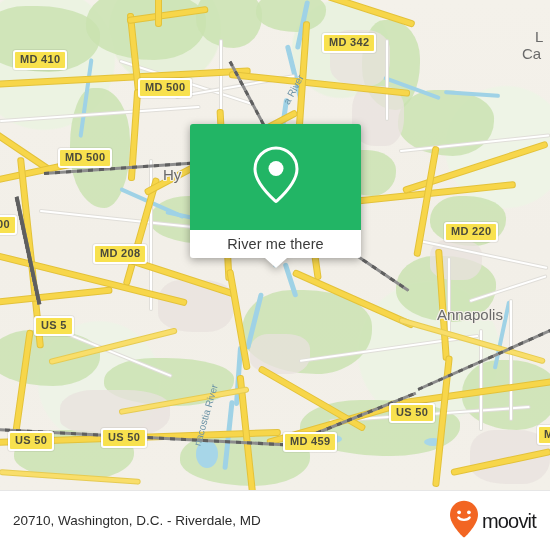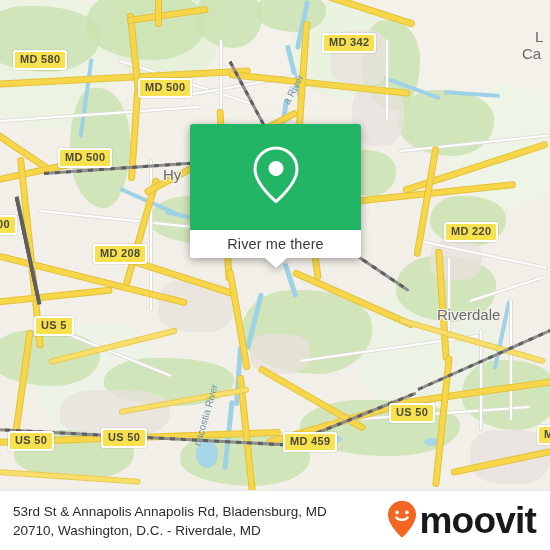--- a/index.html
+++ b/index.html
@@ -187,22 +187,22 @@
     line-height: 19px;
     max-width: 400px;
   }
   #brand {
     display: flex;
     align-items: center;
     gap: 3px;
   }
   #brand-word {
     color: #19191b;
-    font-size: 37px;
-    font-weight: bold;
+    font-size: 20px;
+    font-weight: normal;
     letter-spacing: -.8px;
     line-height: 30px;
   }
 </style>
 </head>
 <body>
 
 <div id="app">
 
   <div id="map">
@@ -314,25 +314,25 @@
     <div class="rail" style="left:226px; top:166px; width:220px; height:3px; transform:rotate(34deg);"></div>
     <div class="rail" style="left:-6px;  top:428px; width:300px; height:3px; transform:rotate(3deg);"></div>
     <div class="rail" style="left:286px; top:444px; width:140px; height:3px; transform:rotate(-22deg);"></div>
     <div class="rail" style="left:418px; top:388px; width:150px; height:3px; transform:rotate(-24deg);"></div>
     <div class="rail" style="left:230px; top:60px;  width:80px;  height:3px; transform:rotate(62deg);"></div>
 
     <div class="watername" style="left:286px; top:98px; transform:rotate(-62deg);">a River</div>
     <div class="watername" style="left:197px; top:440px; transform:rotate(-74deg);">nacostia River</div>
 
     <div class="place big" style="left:163px; top:166px;">Hy</div>
-    <div class="place big" style="left:437px; top:306px;">Riverdale</div>
+    <div class="place big" style="left:437px; top:306px;">Annapolis</div>
     <div class="place big" style="left:535px; top:28px;">L</div>
     <div class="place big" style="left:522px; top:45px;">Ca</div>
 
-    <div class="shield" style="left:13px;  top:50px;">MD 580</div>
+    <div class="shield" style="left:13px;  top:50px;">MD 410</div>
     <div class="shield" style="left:138px; top:78px;">MD 500</div>
     <div class="shield" style="left:322px; top:33px;">MD 342</div>
     <div class="shield" style="left:58px;  top:148px;">MD 500</div>
     <div class="shield" style="left:-10px; top:215px;">00</div>
     <div class="shield" style="left:93px;  top:244px;">MD 208</div>
     <div class="shield" style="left:444px; top:222px;">MD 220</div>
     <div class="shield" style="left:34px;  top:316px;">US 5</div>
     <div class="shield" style="left:8px;   top:431px;">US 50</div>
     <div class="shield" style="left:101px; top:428px;">US 50</div>
     <div class="shield" style="left:283px; top:432px;">MD 459</div>
@@ -351,21 +351,20 @@
       <div id="popup-body">
         <span id="popup-cta">River me there</span>
       </div>
       <div id="popup-tail"></div>
     </div>
 
   </div>
 
   <div id="footer">
     <div id="footer-text">
-      <div>53rd St &amp; Annapolis Annapolis Rd, Bladensburg, MD</div>
       <div>20710, Washington, D.C. - Riverdale, MD</div>
     </div>
     <div id="brand">
       <span>
         <svg width="30" height="38" viewBox="0 0 30 38" aria-hidden="true">
           <path d="M15 0.8 C7.2 0.8 1 7 1 14.8 c0 9.4 11.4 20.6 13.1 22.2 .5.47 1.3.47 1.8 0 C17.6 35.4 29 24.2 29 14.8 29 7 22.8 .8 15 .8 z" fill="#f26522"></path>
           <circle cx="10.1" cy="12.3" r="1.85" fill="#ffffff"></circle>
           <circle cx="19.9" cy="12.3" r="1.85" fill="#ffffff"></circle>
           <path d="M9.3 17.4 C11 20.6 19 20.6 20.7 17.4" fill="none" stroke="#ffffff" stroke-width="2.3" stroke-linecap="round"></path>
         </svg>

